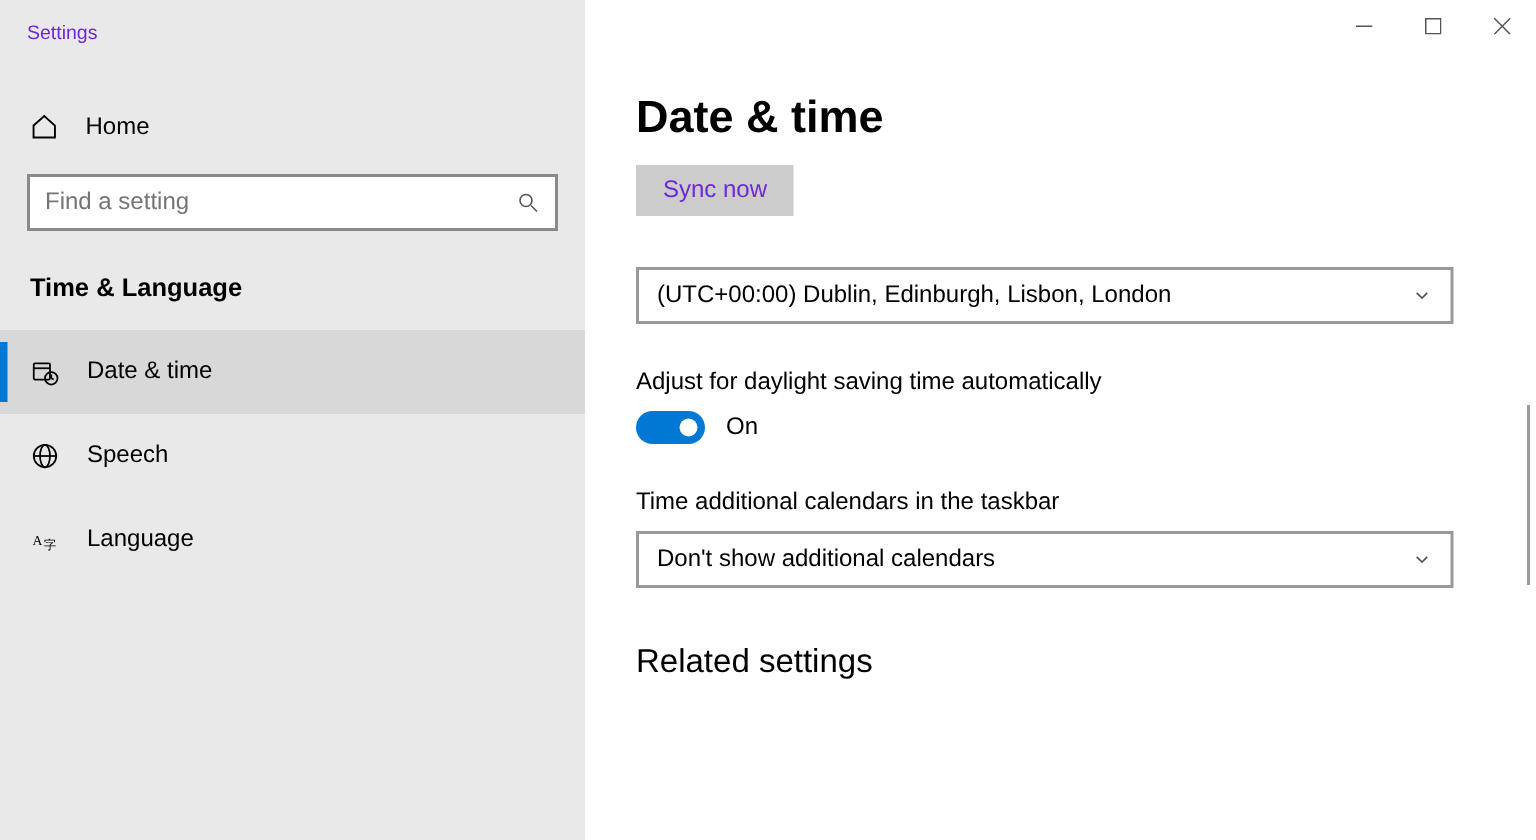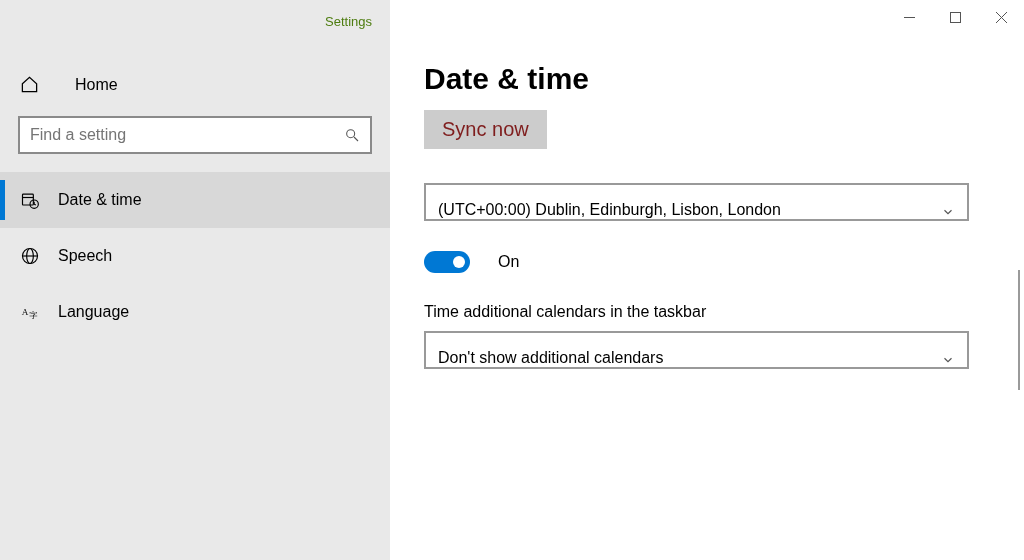--- a/index.html
+++ b/index.html
@@ -15,29 +15,28 @@
   }
   .sidebar {
     width: 390px;
     background: #e9e9e9;
     height: 100%;
     padding-top: 10px;
     position: relative;
   }
   .window-title {
     font-size: 13px;
-    padding: 4px 18px 16px 18px;
-    color: #4d7c0f;
-    text-align: right;
+    padding: 4px 34px 16px 18px;
+    color: #6d28d9;
   }
   .home-row {
     display: flex;
     align-items: center;
     padding: 10px 20px;
-    gap: 36px;
+    gap: 18px;
     cursor: pointer;
     margin-top: 20px;
     margin-bottom: 12px;
   }
   .home-icon svg { width: 19px; height: 19px; display: block; }
   .home-label { font-size: 16px; }
   .search-wrap {
     margin: 0 18px 18px 18px;
   }
   .search-box {
@@ -109,47 +108,47 @@
   .page-title {
     font-size: 30px;
     font-weight: 600;
     margin-top: 62px;
     margin-bottom: 14px;
   }
   .sync-btn {
     background: #cccccc;
     border: none;
     padding: 8px 18px;
-    font-size: 20px;
-    color: #7f1d1d;
+    font-size: 16px;
+    color: #6d28d9;
     cursor: pointer;
     margin-bottom: 34px;
   }
   .field-label {
     font-size: 16px;
     margin-bottom: 10px;
   }
   .select-box {
     width: 545px;
     height: 38px;
     border: 2px solid #999;
     background: #fff;
     display: flex;
-    align-items: flex-end;
+    align-items: center;
     padding: 0 12px;
     cursor: pointer;
     margin-bottom: 30px;
   }
   .select-value { flex: 1; font-size: 16px; }
   .chev svg { width: 14px; height: 14px; display: block; }
 
   .toggle-row {
     display: flex;
     align-items: center;
-    gap: 28px;
+    gap: 14px;
     margin-bottom: 30px;
   }
   .toggle {
     width: 46px; height: 22px;
     border-radius: 11px;
     background: #0078d4;
     position: relative;
     cursor: pointer;
   }
   .toggle::after {
@@ -196,20 +195,21 @@
       <input class="search-input" placeholder="Find a setting" style="">
       <span class="search-icon">
         <svg viewBox="0 0 24 24" fill="none" stroke="#555" stroke-width="1.6">
             <circle cx="10" cy="10" r="6"></circle>
             <line x1="15" y1="15" x2="21" y2="21"></line>
           </svg>
       </span>
     </div>
   </div>
 
+  <div class="category-heading">Time &amp; Language</div>
 
   <div class="nav-item selected">
     <span class="nav-icon">
       <svg viewBox="0 0 24 24" fill="none" stroke="#000" stroke-width="1.4">
           <rect x="3" y="5" width="13" height="13" rx="1"></rect>
           <line x1="3" y1="9" x2="16" y2="9"></line>
           <circle cx="17" cy="17" r="5"></circle>
           <line x1="17" y1="14" x2="17" y2="17"></line>
           <line x1="17" y1="17" x2="19" y2="18"></line>
         </svg>
@@ -266,30 +266,32 @@
 
   <div class="select-box">
     <span class="select-value">(UTC+00:00) Dublin, Edinburgh, Lisbon, London</span>
     <span class="chev">
       <svg viewBox="0 0 24 24" fill="none" stroke="#555" stroke-width="2">
           <polyline points="6 9 12 15 18 9"></polyline>
         </svg>
     </span>
   </div>
 
+  <div class="field-label">Adjust for daylight saving time automatically</div>
   <div class="toggle-row">
     <div class="toggle"></div>
     <span class="toggle-label">On</span>
   </div>
 
   <div class="field-label">Time additional calendars in the taskbar</div>
   <div class="select-box" style="margin-bottom:12px;">
     <span class="select-value">Don't show additional calendars</span>
     <span class="chev">
       <svg viewBox="0 0 24 24" fill="none" stroke="#555" stroke-width="2">
           <polyline points="6 9 12 15 18 9"></polyline>
         </svg>
     </span>
   </div>
 
+  <h2 class="related-heading">Related settings</h2>
 
   <div class="scroll-indicator"></div>
 </div>
 
 </body></html>

